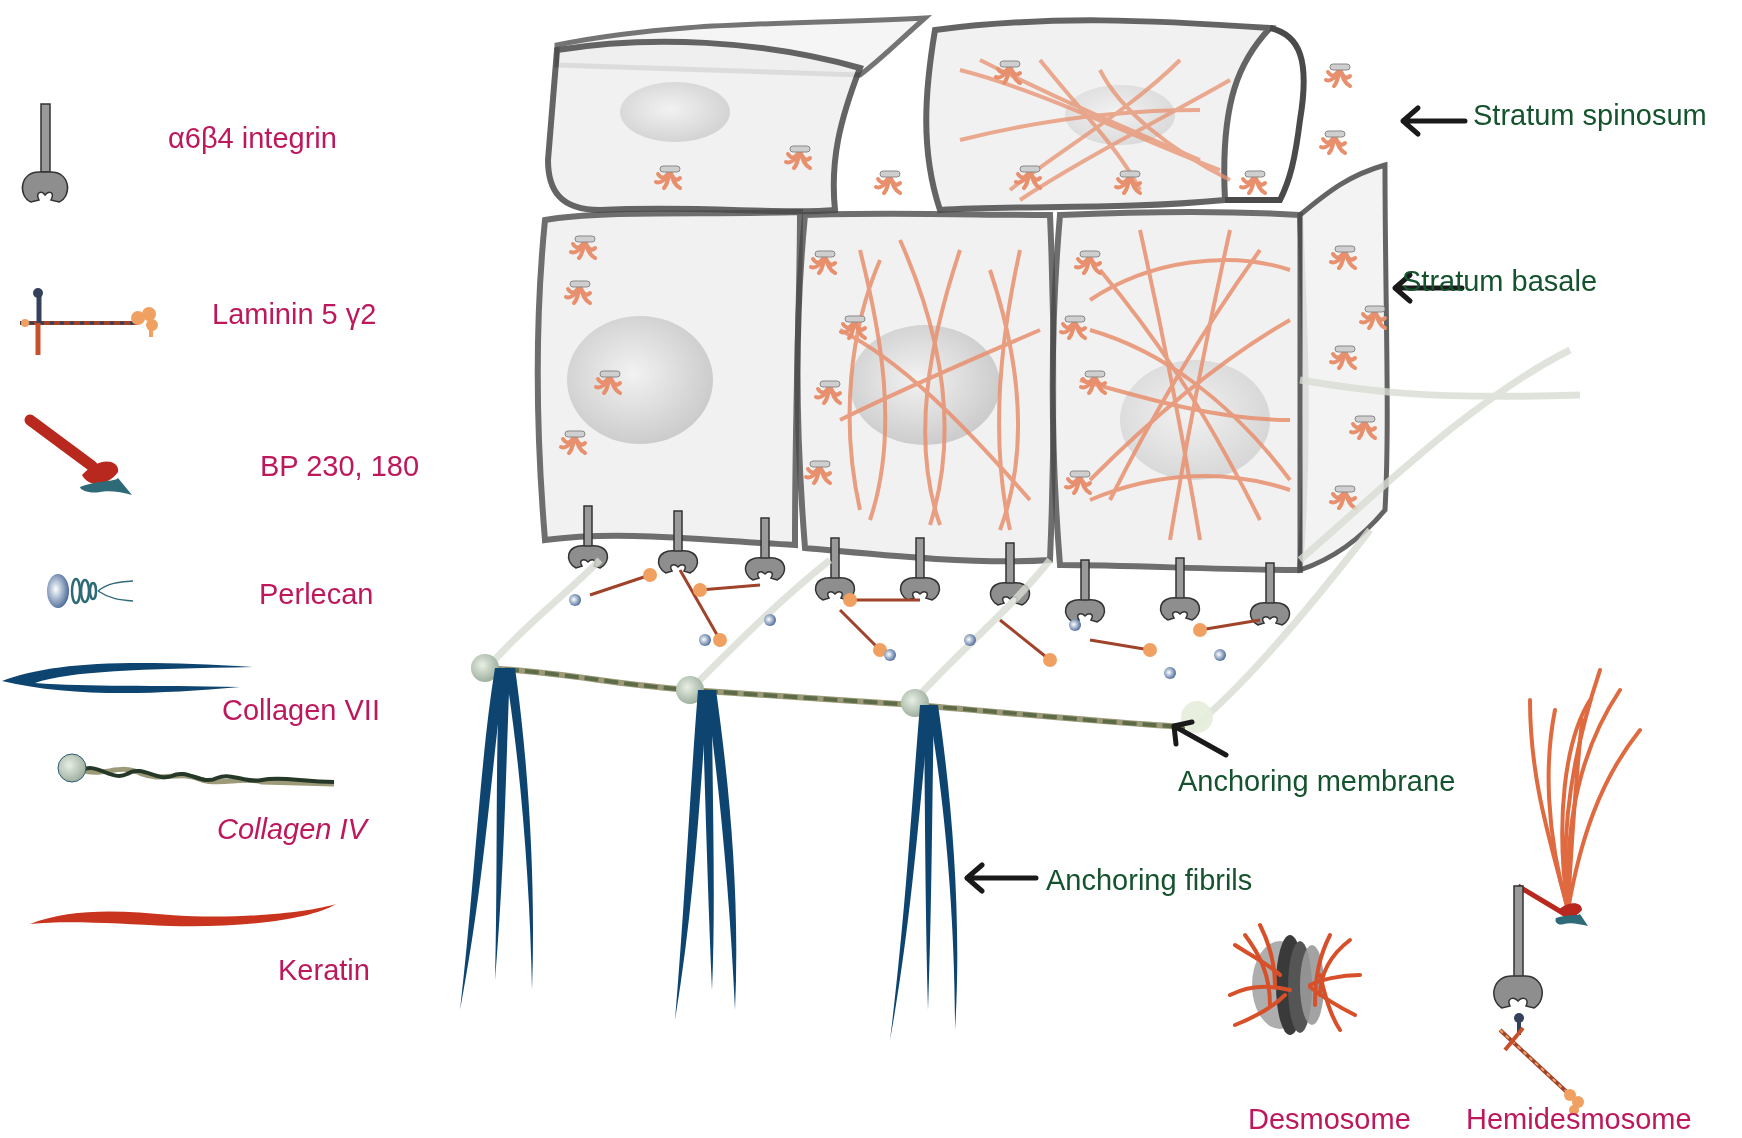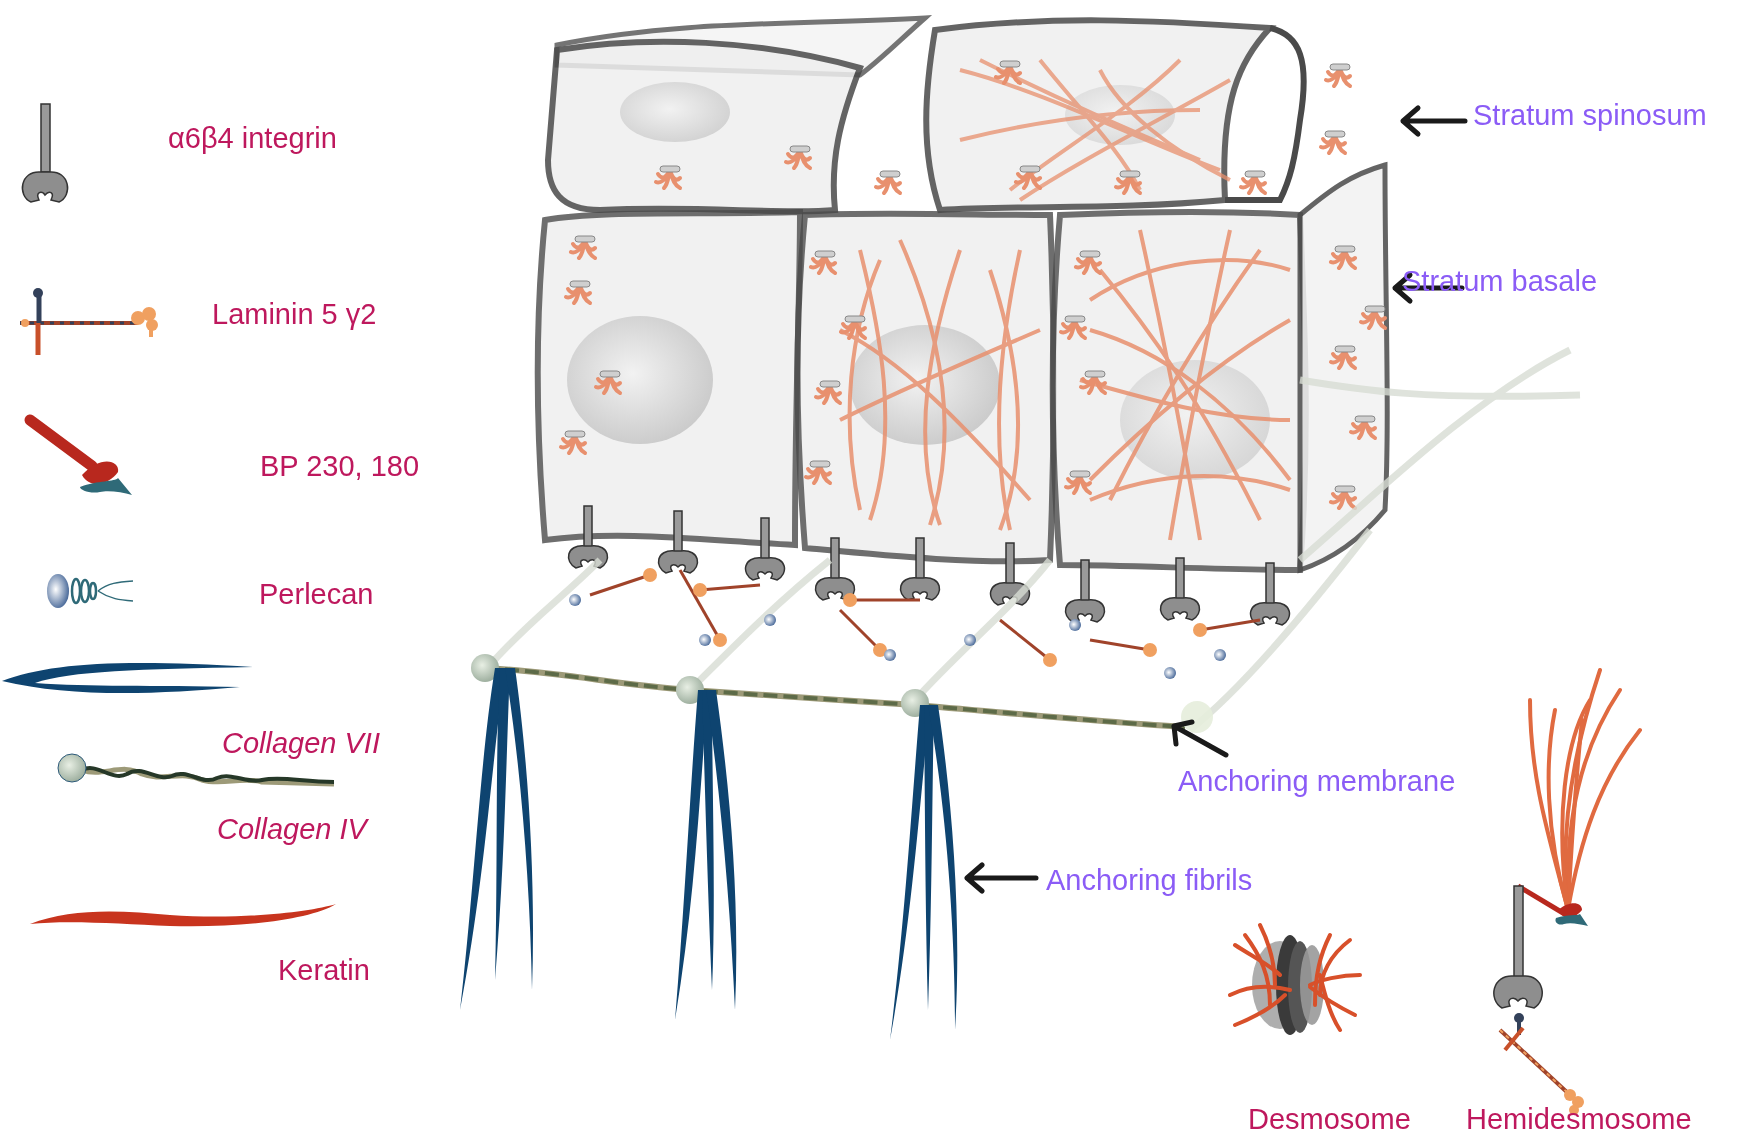--- a/index.html
+++ b/index.html
@@ -1,20 +1,20 @@
 <!DOCTYPE html>
 <html><head>
 <meta charset="utf-8">
 <style>
   html, body { margin: 0; padding: 0; background: #ffffff; }
   body { width: 1742px; height: 1138px; position: relative; overflow: hidden;
          font-family: "Liberation Sans", sans-serif; }
   #stage { position: absolute; left: 0; top: 0; width: 1742px; height: 1138px; }
   .lbl { position: absolute; font-family: "Liberation Sans", sans-serif; font-size: 29px; color: #be185d; white-space: nowrap; line-height: 1; }
-  .lbl.dark { color: #8b5cf6; text-align: right; }
+  .lbl.dark { color: #14532d; text-align: right; }
 </style>
 </head>
 <body>
 
 <svg id="stage" viewBox="0 0 1742 1138" xmlns="http://www.w3.org/2000/svg">
   <defs>
     <radialGradient id="nucleusGrad" cx="0.45" cy="0.45" r="0.6">
       <stop offset="0" stop-color="#f2f2f2"></stop>
       <stop offset="1" stop-color="#c9c9c9"></stop>
     </radialGradient>
@@ -300,21 +300,21 @@
     <circle cx="80" cy="195" r="6" fill="#f0a060"></circle>
     <circle cx="88" cy="202" r="6" fill="#f0a060"></circle>
     <circle cx="84" cy="210" r="5" fill="#f0a060"></circle>
   </g>
 </svg>
 
 <div class="lbl" style="left:168px; top:124px;">α6β4 integrin</div>
 <div class="lbl" style="left:212px; top:300px;">Laminin 5 γ2</div>
 <div class="lbl" style="left:224px; top:452px;margin-left:36px;">BP 230, 180</div>
 <div class="lbl" style="left:259px; top:580px;">Perlecan</div>
-<div class="lbl" style="left:222px; top:729px;font-style:italic;">Collagen VII</div>
+<div class="lbl" style="left:222px; top:696px;">Collagen VII</div>
 <div class="lbl" style="left:217px; top:815px;font-style:italic;">Collagen IV</div>
 <div class="lbl" style="left:278px; top:956px;">Keratin</div>
 
 <div class="lbl dark" style="left:1473px; top:101px;">Stratum spinosum</div>
 <div class="lbl dark" style="left:1402px; top:267px;">Stratum basale</div>
 <div class="lbl dark" style="left:1178px; top:767px;">Anchoring membrane</div>
 <div class="lbl dark" style="left:1046px; top:866px;">Anchoring fibrils</div>
 
 <div class="lbl" style="left:1212px; top:1105px;margin-left:36px;">Desmosome</div>
 <div class="lbl" style="left:1466px; top:1105px;">Hemidesmosome</div>

